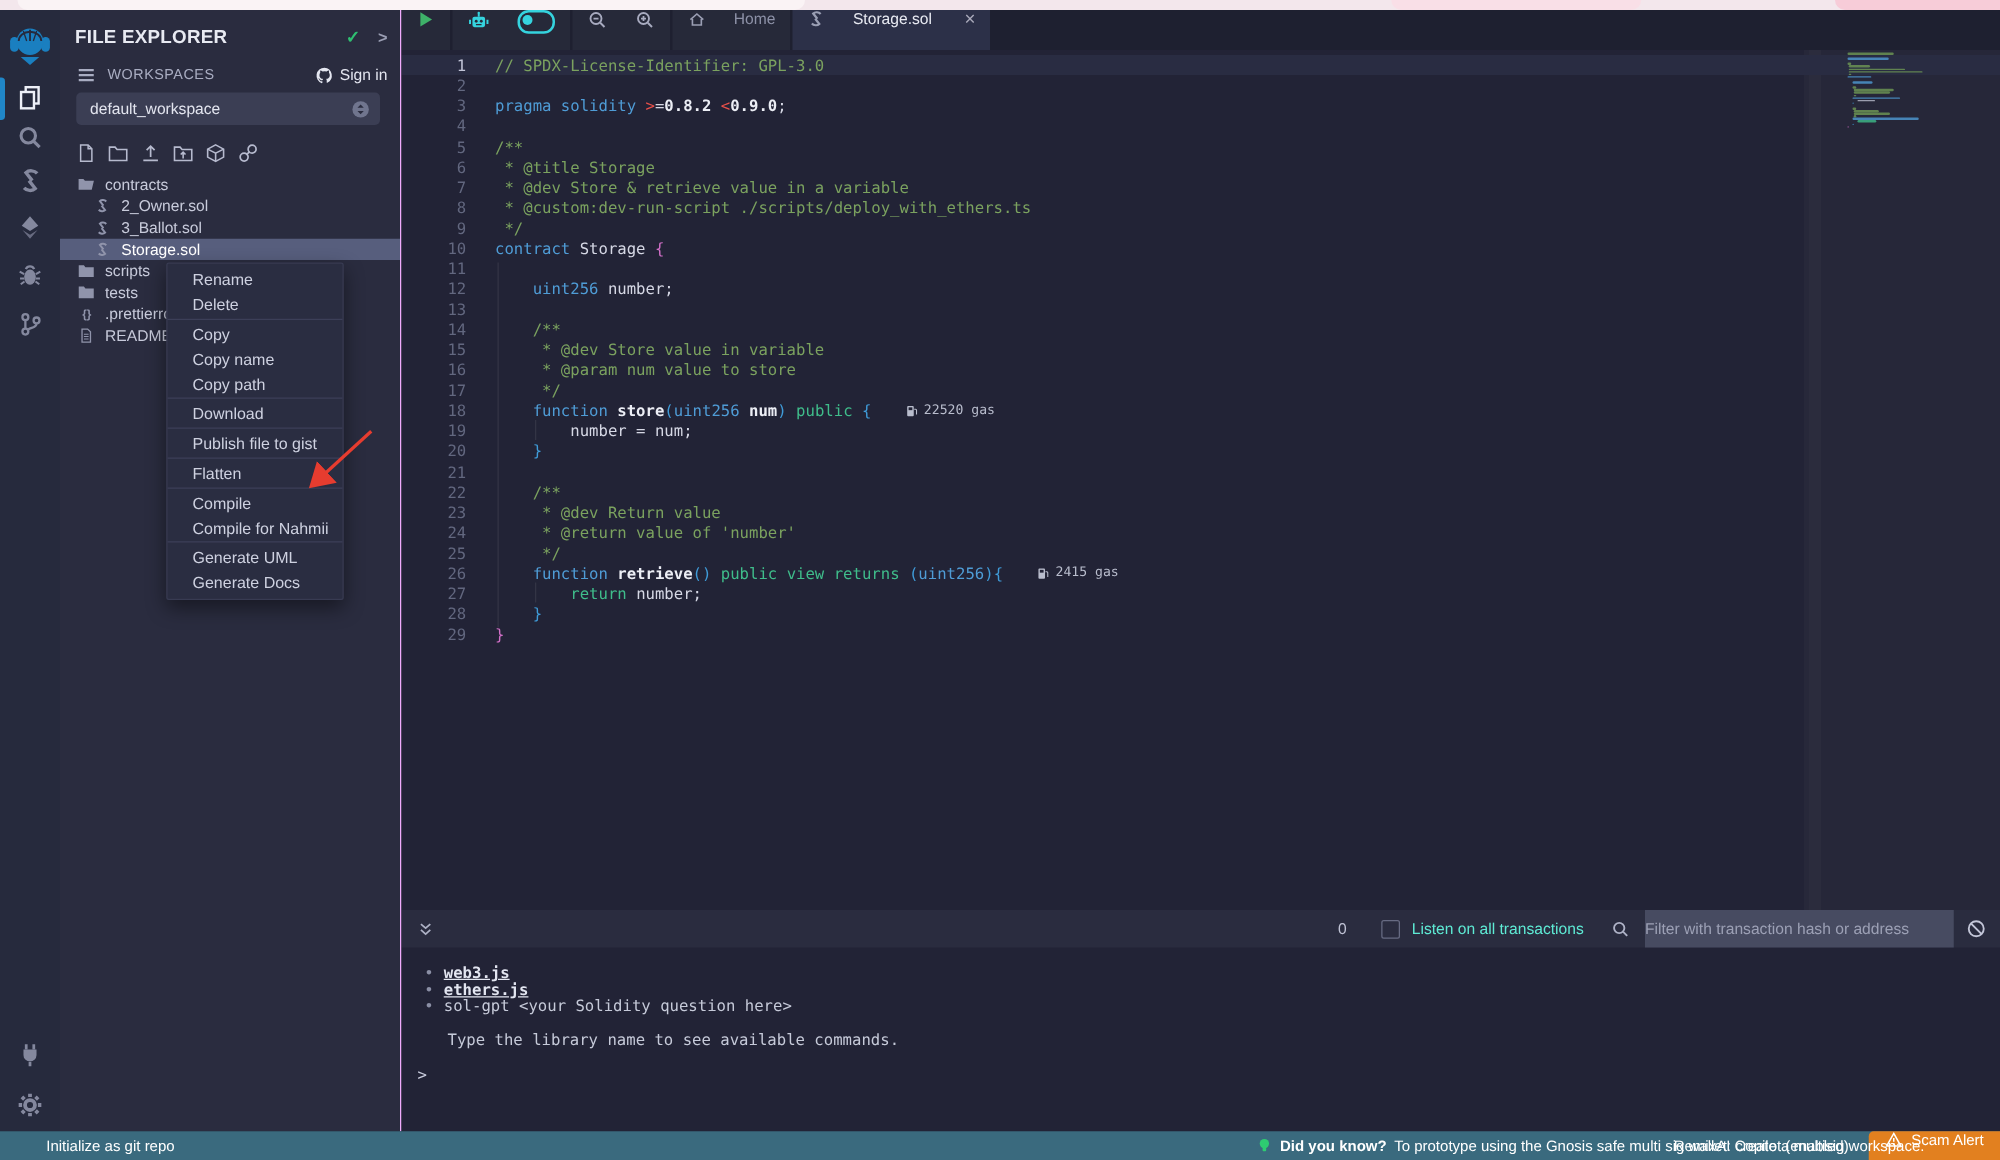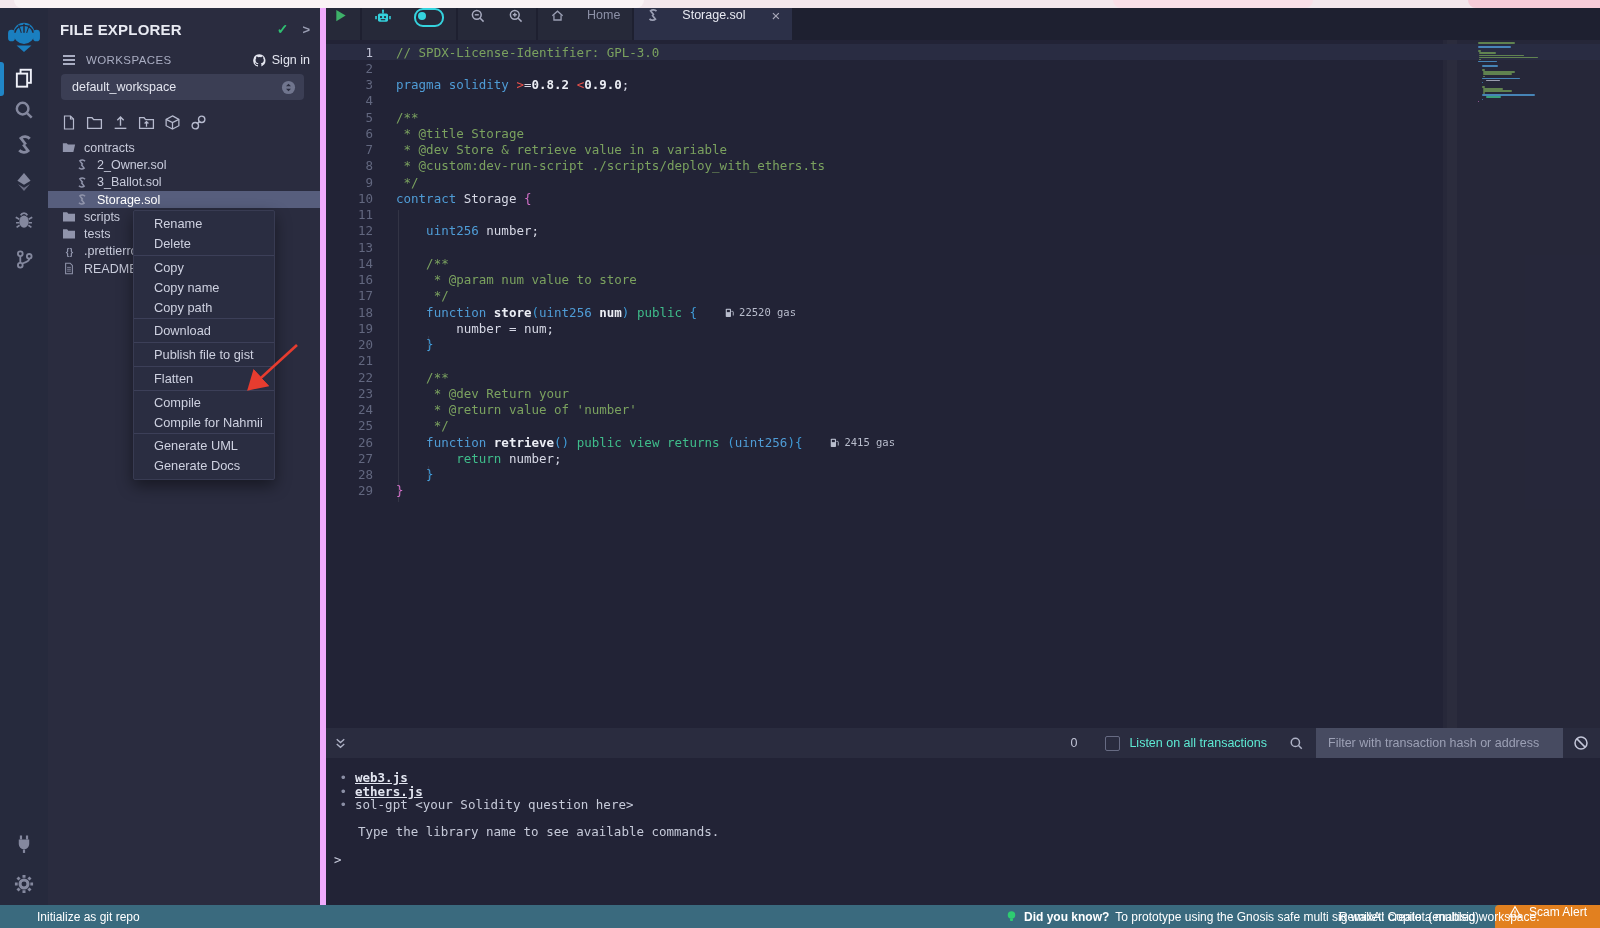--- a/index.html
+++ b/index.html
@@ -10,21 +10,21 @@
   .top-strip{position:absolute;top:0;left:0;width:1600px;height:8px;background:#f3e7ec;z-index:5}
   .top-strip .seg-a{position:absolute;left:14px;top:0;width:630px;height:8px;background:#faf3f5;border-radius:0 0 8px 8px}
   .top-strip .seg-b{position:absolute;left:1113px;top:0;width:200px;height:8px;background:#f9dfe7;border-radius:0 0 8px 8px}
   .top-strip .seg-c{position:absolute;right:0;top:0;width:132px;height:8px;background:#f7ccd8;border-radius:0 0 0 8px}
   
   .icon-sidebar{position:absolute;left:0;top:8px;width:48px;bottom:23px;background:#262a3d;border-right:1px solid #1b1d2b;z-index:4}
   .side-icon{position:absolute;left:0;width:48px;height:32px;display:flex;align-items:center;justify-content:center;color:#84889e;cursor:pointer}
   .side-icon.active{color:#eef0f8}
   .active-bar{position:absolute;left:0;top:54px;width:4px;height:34px;border-radius:0 3px 3px 0;background:#2086c7}
   
-  .file-panel{position:absolute;left:48px;top:8px;width:272px;bottom:23px;background:#2a2c3f;border-right:6px solid #f0abfc;z-index:4}
+  .file-panel{position:absolute;left:48px;top:8px;width:272px;bottom:23px;background:#2a2c3f;border-right:1px solid #f0abfc;z-index:4}
   .fe-title-row{position:absolute;top:10px;left:12px;right:10px;height:22px;display:flex;align-items:center}
   .fe-title{font-size:15px;font-weight:700;color:#e8eaf2;letter-spacing:.2px}
   .fe-check{margin-left:auto;color:#2fbf71;font-size:14px;font-weight:700}
   .fe-chevron{margin-left:14px;color:#9a9eb3;font-size:13px;font-weight:700}
   .ws-row{position:absolute;top:42px;left:14px;right:10px;height:20px;display:flex;align-items:center;color:#a9adc2}
   .ws-label{font-size:11.5px;letter-spacing:.4px;margin-left:10px}
   .sign-in{margin-left:auto;display:flex;align-items:center;gap:5px;color:#e4e6f0;font-size:12.5px;cursor:pointer}
   .ws-select{position:absolute;top:66px;left:13px;right:16px;height:26px;background:#3b3e54;border-radius:4px;
              display:flex;align-items:center;padding:0 8px 0 11px;color:#e3e5ef;font-size:12.5px;cursor:pointer}
   .ws-stepper{margin-left:auto}
@@ -68,21 +68,21 @@
   .minimap{position:absolute;right:15px;top:2px;width:107px}
   .mini-line{height:1.6px;margin-bottom:.5px;border-radius:1px}
   
   .terminal-bar{position:absolute;left:321px;right:0;top:728px;height:30px;background:#2a2c3f;display:flex;align-items:center;z-index:2}
   .term-expand{margin-left:12px;color:#aeb2c6;cursor:pointer}
   .term-right{margin-left:auto;display:flex;align-items:center}
   .term-count{color:#c0c3d5;font-size:12.5px;margin-right:28px}
   .chk{width:13px;height:13px;border:1px solid #676b83;border-radius:2px;background:transparent;margin-right:9px;cursor:pointer}
   .listen-label{color:#5eead4;font-size:12.5px;margin-right:22px}
   .term-search{color:#aeb2c6;margin-right:12px;cursor:pointer}
-  .term-input{width:247px;height:30px;background:#474b61;border:none;box-sizing:border-box;padding:0 12px;
+  .term-input{width:247px;height:30px;background:#474b61;border:none;box-sizing:border-box;padding:0 0;
       color:#dfe2ee;font-size:12.5px;font-family:"Liberation Sans",sans-serif;outline:none}
   .term-input::placeholder{color:#9ca0b5}
   .term-ban{color:#c3c6d8;margin:0 11px 0 10px;cursor:pointer}
   .terminal{position:absolute;left:321px;right:0;top:758px;bottom:23px;background:#222336;
       font-family:"DejaVu Sans Mono",monospace;font-size:12.5px;color:#c6cad9;padding-top:13px}
   .tl{height:13.4px;display:flex;align-items:center;white-space:pre}
   .tl .bullet{width:26px;flex:none;text-align:right;color:#8b8fa5}
   .tl .pad{width:37px;flex:none}
   .tl .bpad{width:8px;flex:none}
   .tlink{font-weight:700;text-decoration:underline;color:#e2e5f0;cursor:pointer}
@@ -381,32 +381,33 @@
       <div class="cl"><span class="gut">5</span><span class="ctext"><span class="cm">/**</span></span></div>
       <div class="cl"><span class="gut">6</span><span class="ctext"><span class="cm"> * @title Storage</span></span></div>
       <div class="cl"><span class="gut">7</span><span class="ctext"><span class="cm"> * @dev Store &amp; retrieve value in a variable</span></span></div>
       <div class="cl"><span class="gut">8</span><span class="ctext"><span class="cm"> * @custom:dev-run-script ./scripts/deploy_with_ethers.ts</span></span></div>
       <div class="cl"><span class="gut">9</span><span class="ctext"><span class="cm"> */</span></span></div>
       <div class="cl"><span class="gut">10</span><span class="ctext"><span class="kw">contract </span><span class="id">Storage </span><span class="b1">{</span></span></div>
       <div class="cl"><span class="gut">11</span><span class="ctext"></span></div>
       <div class="cl"><span class="gut">12</span><span class="ctext"><span class="pl">    </span><span class="kw">uint256</span><span class="id"> number;</span></span></div>
       <div class="cl"><span class="gut">13</span><span class="ctext"></span></div>
       <div class="cl"><span class="gut">14</span><span class="ctext"><span class="cm">    /**</span></span></div>
+      <div class="cl"><span class="gut">15</span><span class="ctext"><span class="cm">     * @dev Store value in variable</span></span></div>
       <div class="cl"><span class="gut">16</span><span class="ctext"><span class="cm">     * @param num value to store</span></span></div>
       <div class="cl"><span class="gut">17</span><span class="ctext"><span class="cm">     */</span></span></div>
       <div class="cl"><span class="gut">18</span><span class="ctext"><span class="pl">    </span><span class="kw">function </span><span class="fn">store</span><span class="b2">(</span><span class="kw">uint256 </span><span class="fn">num</span><span class="b2">) </span><span class="mod">public </span><span class="b2">{</span></span><span class="gas"><svg width="9" height="11" viewBox="0 0 12 14">
             <rect x="1" y="2" width="7" height="11" rx="1" fill="currentColor"></rect>
             <path d="M8.5 5.5H10a1 1 0 0 1 1 1V11" fill="none" stroke="currentColor" stroke-width="1.2"></path>
             <rect x="2.5" y="3.5" width="4" height="3" fill="#222336"></rect>
           </svg><span>22520 gas</span></span></div>
       <div class="cl"><span class="gut">19</span><span class="ctext"><span class="id">        number = num;</span></span></div>
       <div class="cl"><span class="gut">20</span><span class="ctext"><span class="b2">    }</span></span></div>
       <div class="cl"><span class="gut">21</span><span class="ctext"></span></div>
       <div class="cl"><span class="gut">22</span><span class="ctext"><span class="cm">    /**</span></span></div>
-      <div class="cl"><span class="gut">23</span><span class="ctext"><span class="cm">     * @dev Return your</span></span></div>
+      <div class="cl"><span class="gut">23</span><span class="ctext"><span class="cm">     * @dev Return value</span></span></div>
       <div class="cl"><span class="gut">24</span><span class="ctext"><span class="cm">     * @return value of 'number'</span></span></div>
       <div class="cl"><span class="gut">25</span><span class="ctext"><span class="cm">     */</span></span></div>
       <div class="cl"><span class="gut">26</span><span class="ctext"><span class="pl">    </span><span class="kw">function </span><span class="fn">retrieve</span><span class="b2">() </span><span class="mod">public view returns </span><span class="b2">(</span><span class="kw">uint256</span><span class="b2">){</span></span><span class="gas"><svg width="9" height="11" viewBox="0 0 12 14">
             <rect x="1" y="2" width="7" height="11" rx="1" fill="currentColor"></rect>
             <path d="M8.5 5.5H10a1 1 0 0 1 1 1V11" fill="none" stroke="currentColor" stroke-width="1.2"></path>
             <rect x="2.5" y="3.5" width="4" height="3" fill="#222336"></rect>
           </svg><span>2415 gas</span></span></div>
       <div class="cl"><span class="gut">27</span><span class="ctext"><span class="pl">        </span><span class="mod">return</span><span class="id"> number;</span></span></div>
       <div class="cl"><span class="gut">28</span><span class="ctext"><span class="b2">    }</span></span></div>
       <div class="cl"><span class="gut">29</span><span class="ctext"><span class="b1">}</span></span></div>

